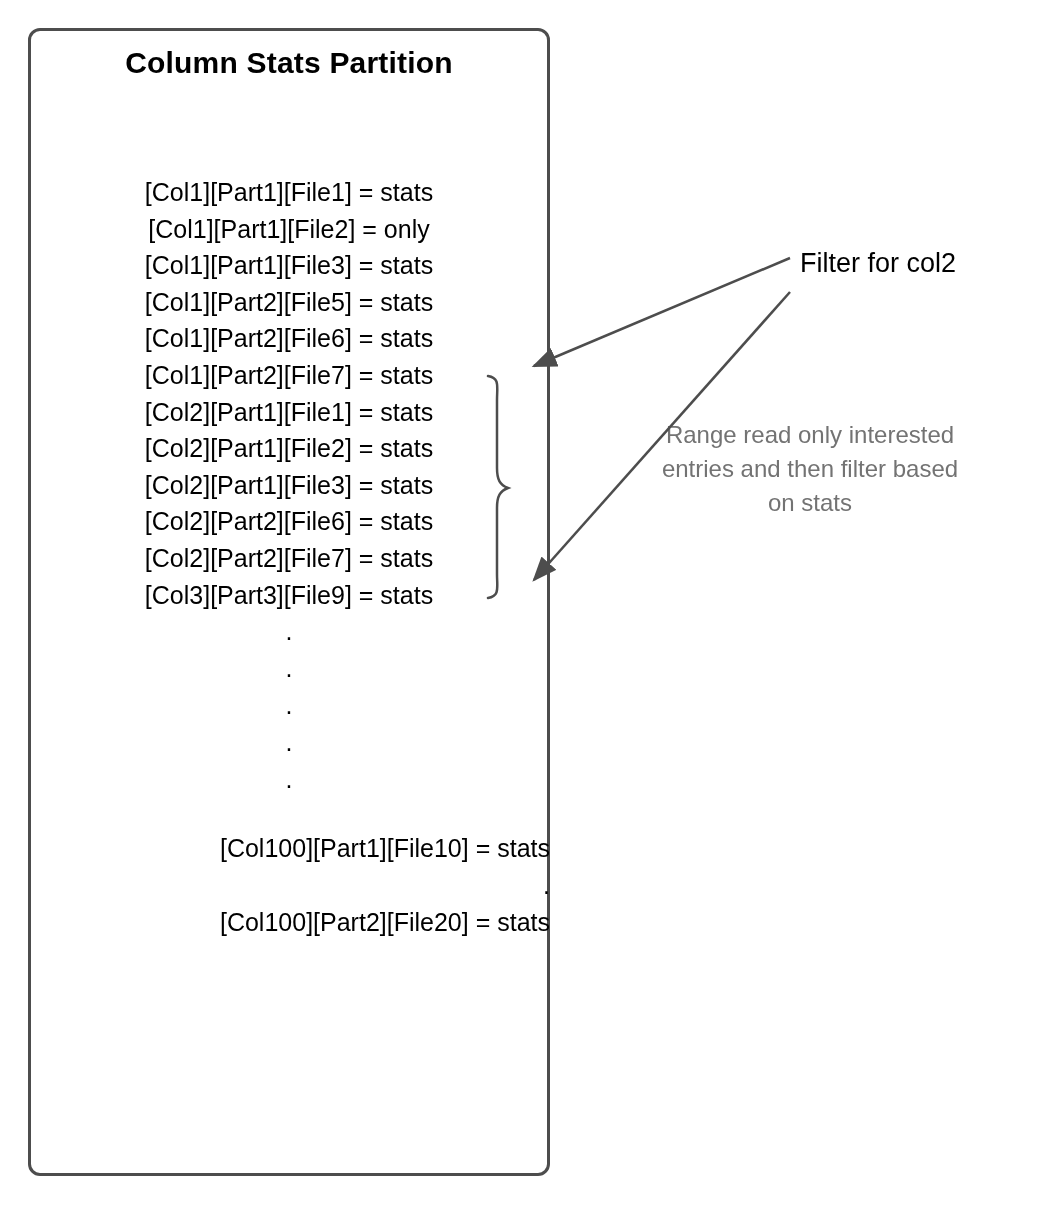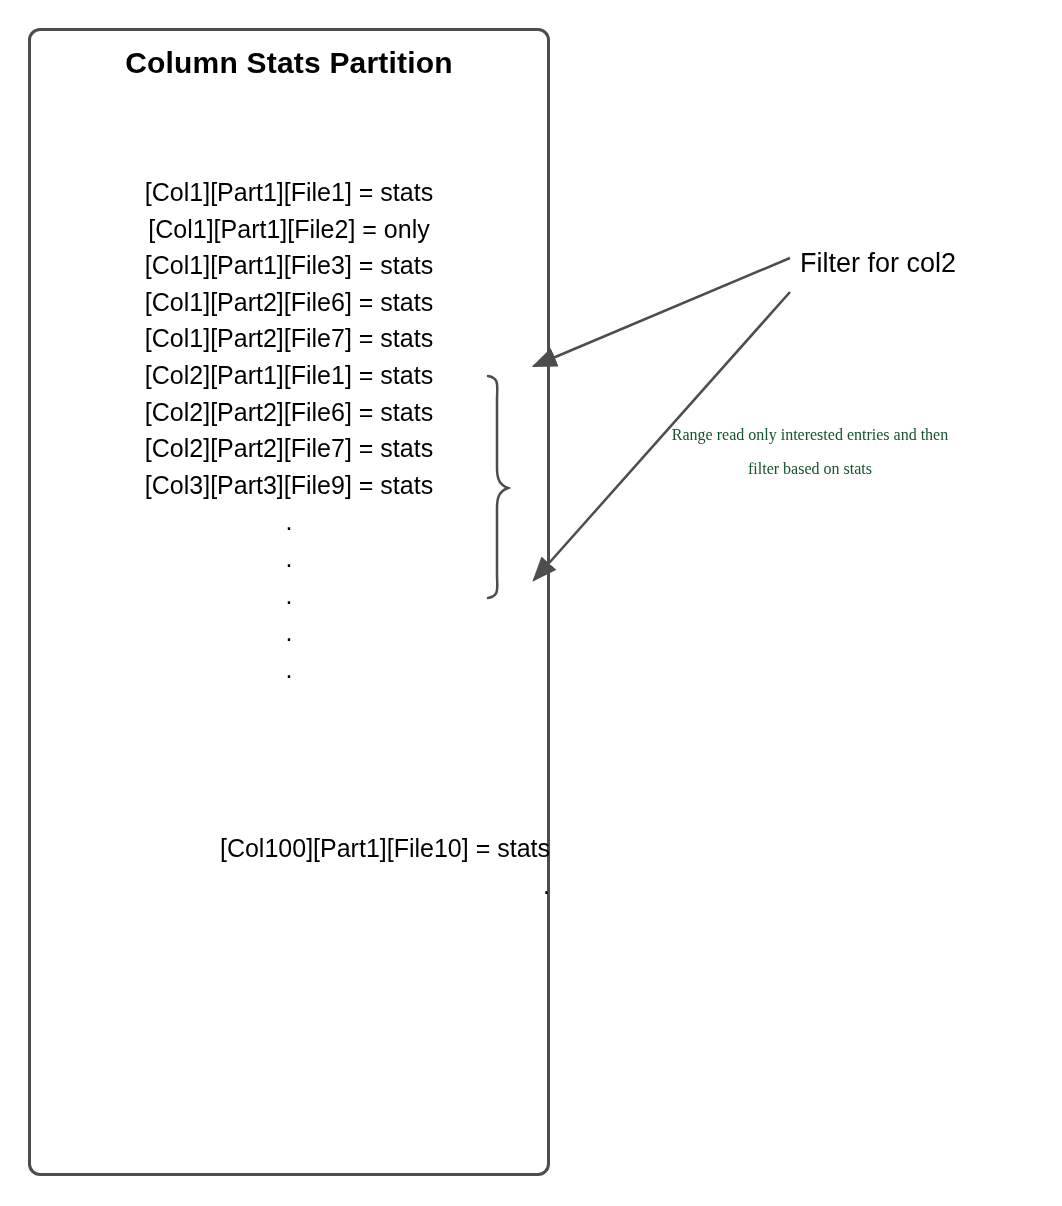--- a/index.html
+++ b/index.html
@@ -88,24 +88,23 @@
     white-space: nowrap;
     color: #000000;
   }
 
   .range-note {
     position: absolute;
     left: 660px;
     top: 418px;
     width: 300px;
     text-align: center;
-    font-size: 16px;
+    font-size: 24px;
     line-height: 34px;
-    color: #14532d;
-    font-family: Liberation Serif, serif;
+    color: #737373;
   }
 
   .svg-layer {
     position: absolute;
     left: 0;
     top: 0;
     width: 1062px;
     height: 1206px;
     pointer-events: none;
   }
@@ -116,36 +115,40 @@
 <div id="diagram">
 
   <div class="stats-box"></div>
 
   <div class="box-title">Column Stats Partition</div>
 
   <div class="entry-list">
     <div class="entry">[Col1][Part1][File1] = stats</div>
     <div class="entry">[Col1][Part1][File2] = only</div>
     <div class="entry">[Col1][Part1][File3] = stats</div>
+    <div class="entry">[Col1][Part2][File5] = stats</div>
     <div class="entry">[Col1][Part2][File6] = stats</div>
     <div class="entry">[Col1][Part2][File7] = stats</div>
     <div class="entry">[Col2][Part1][File1] = stats</div>
+    <div class="entry">[Col2][Part1][File2] = stats</div>
+    <div class="entry">[Col2][Part1][File3] = stats</div>
     <div class="entry">[Col2][Part2][File6] = stats</div>
     <div class="entry">[Col2][Part2][File7] = stats</div>
     <div class="entry">[Col3][Part3][File9] = stats</div>
     <div class="dot-row">.</div>
     <div class="dot-row">.</div>
     <div class="dot-row">.</div>
     <div class="dot-row">.</div>
     <div class="dot-row">.</div>
   </div>
 
   <div class="entry-list-2">
     <div class="entry">[Col100][Part1][File10] = stats</div>
     <div class="dot-row">.</div>
+    <div class="entry">[Col100][Part2][File20] = stats</div>
   </div>
 
   <div class="filter-label">Filter for col2</div>
 
   <div class="range-note">Range read only interested entries and then filter based on stats</div>
 
   <svg class="svg-layer" viewBox="0 0 1062 1206">
     <defs>
       <marker id="arrowhead" markerWidth="10" markerHeight="8" refX="9" refY="4" orient="auto" markerUnits="strokeWidth">
         <path d="M0,0 L10,4 L0,8 Z" fill="#4d4d4d"></path>

